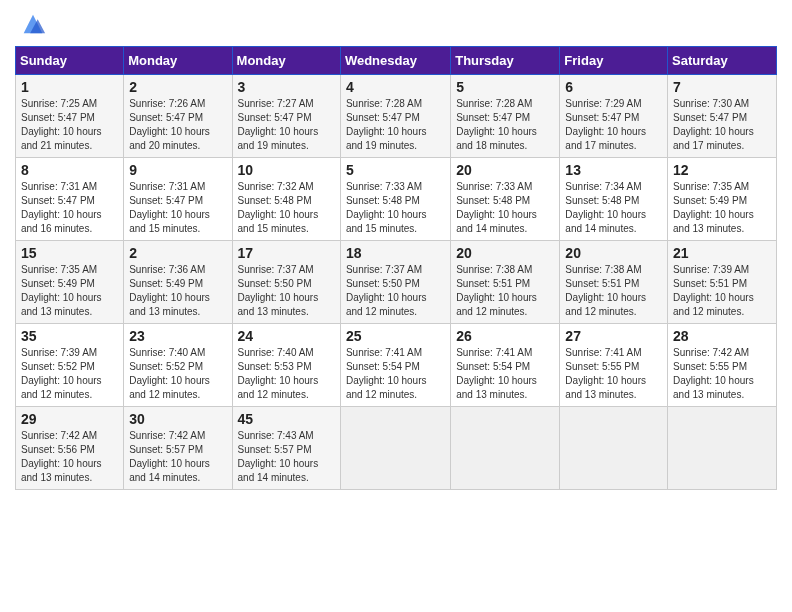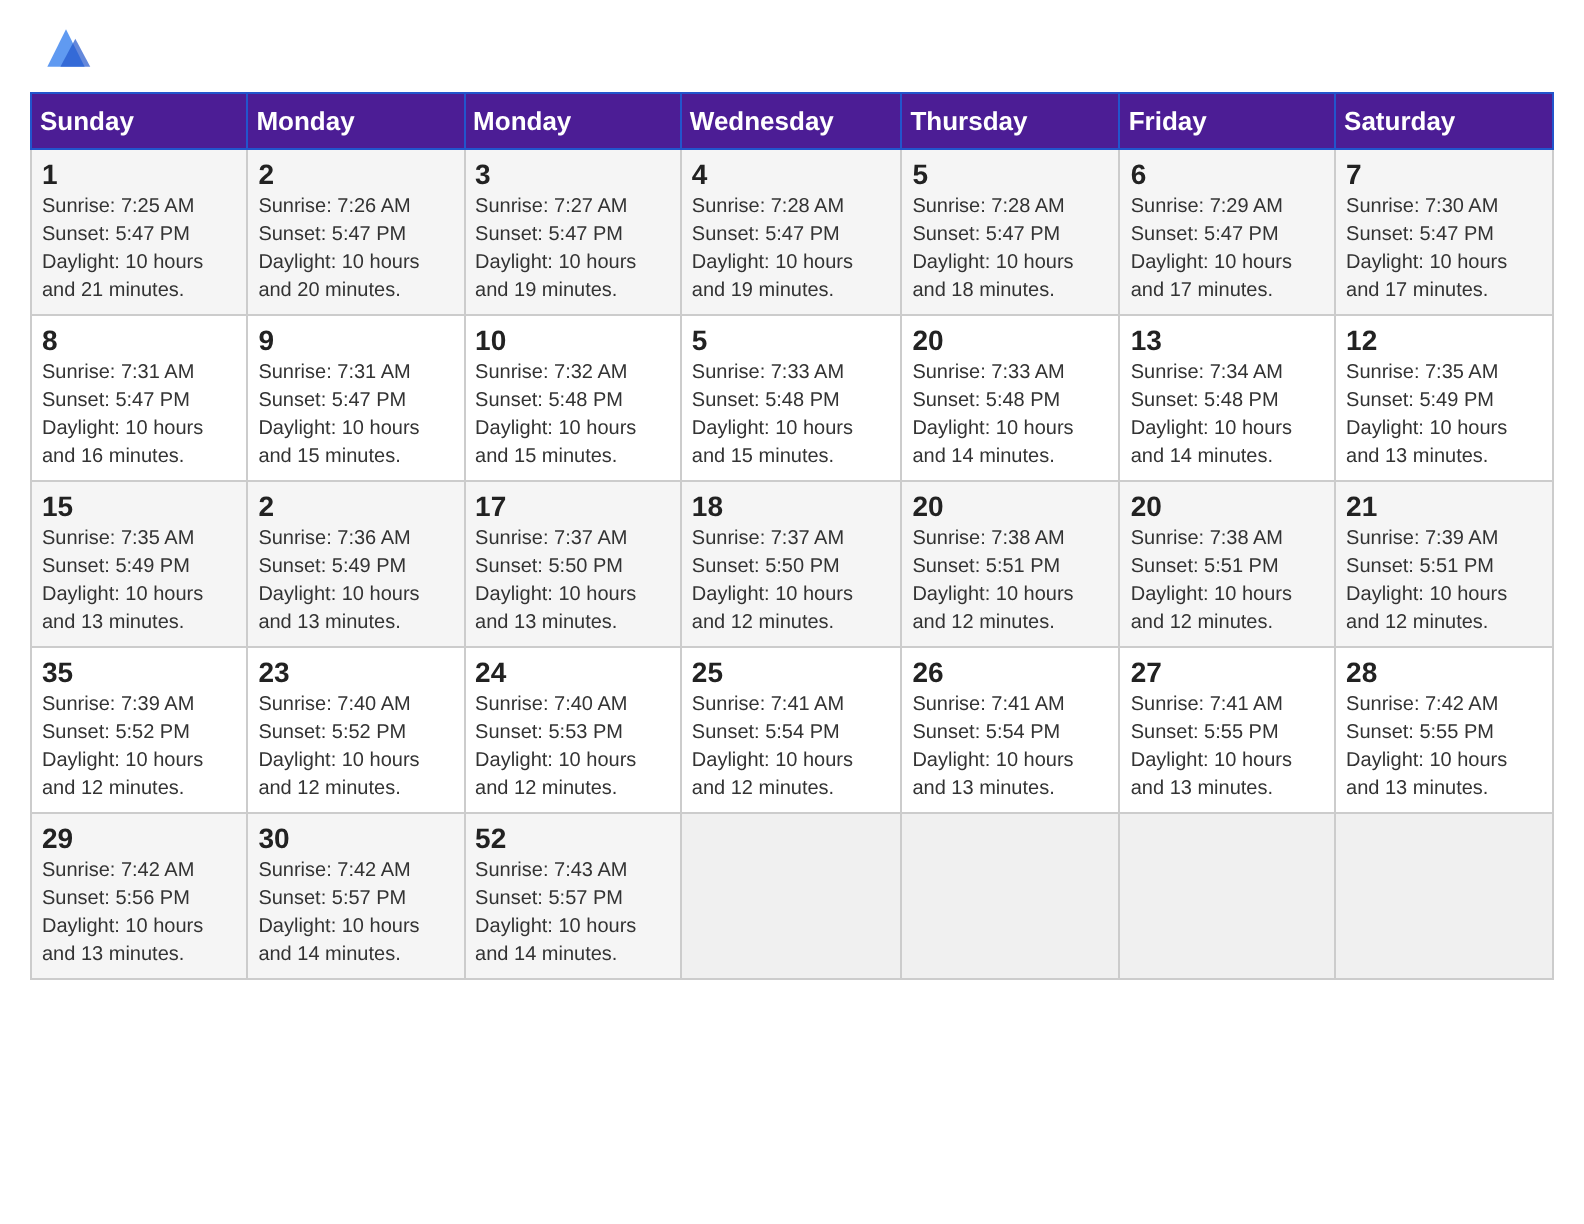--- a/index.html
+++ b/index.html
@@ -166,21 +166,21 @@
           <td><span class="day-num">23</span><span class="day-info">Sunrise: 7:40 AM<br>Sunset: 5:52 PM<br>Daylight: 10 hours and 12 minutes.</span></td>
           <td><span class="day-num">24</span><span class="day-info">Sunrise: 7:40 AM<br>Sunset: 5:53 PM<br>Daylight: 10 hours and 12 minutes.</span></td>
           <td><span class="day-num">25</span><span class="day-info">Sunrise: 7:41 AM<br>Sunset: 5:54 PM<br>Daylight: 10 hours and 12 minutes.</span></td>
           <td><span class="day-num">26</span><span class="day-info">Sunrise: 7:41 AM<br>Sunset: 5:54 PM<br>Daylight: 10 hours and 13 minutes.</span></td>
           <td><span class="day-num">27</span><span class="day-info">Sunrise: 7:41 AM<br>Sunset: 5:55 PM<br>Daylight: 10 hours and 13 minutes.</span></td>
           <td><span class="day-num">28</span><span class="day-info">Sunrise: 7:42 AM<br>Sunset: 5:55 PM<br>Daylight: 10 hours and 13 minutes.</span></td>
         </tr>
         <tr>
           <td><span class="day-num">29</span><span class="day-info">Sunrise: 7:42 AM<br>Sunset: 5:56 PM<br>Daylight: 10 hours and 13 minutes.</span></td>
           <td><span class="day-num">30</span><span class="day-info">Sunrise: 7:42 AM<br>Sunset: 5:57 PM<br>Daylight: 10 hours and 14 minutes.</span></td>
-          <td><span class="day-num">52</span><span class="day-info">Sunrise: 7:43 AM<br>Sunset: 5:57 PM<br>Daylight: 10 hours and 14 minutes.</span></td>
+          <td><span class="day-num">45</span><span class="day-info">Sunrise: 7:43 AM<br>Sunset: 5:57 PM<br>Daylight: 10 hours and 14 minutes.</span></td>
           <td class="empty"></td>
           <td class="empty"></td>
           <td class="empty"></td>
           <td class="empty"></td>
         </tr>
       </tbody>
   </table>
 </div>
 
 </body></html>

